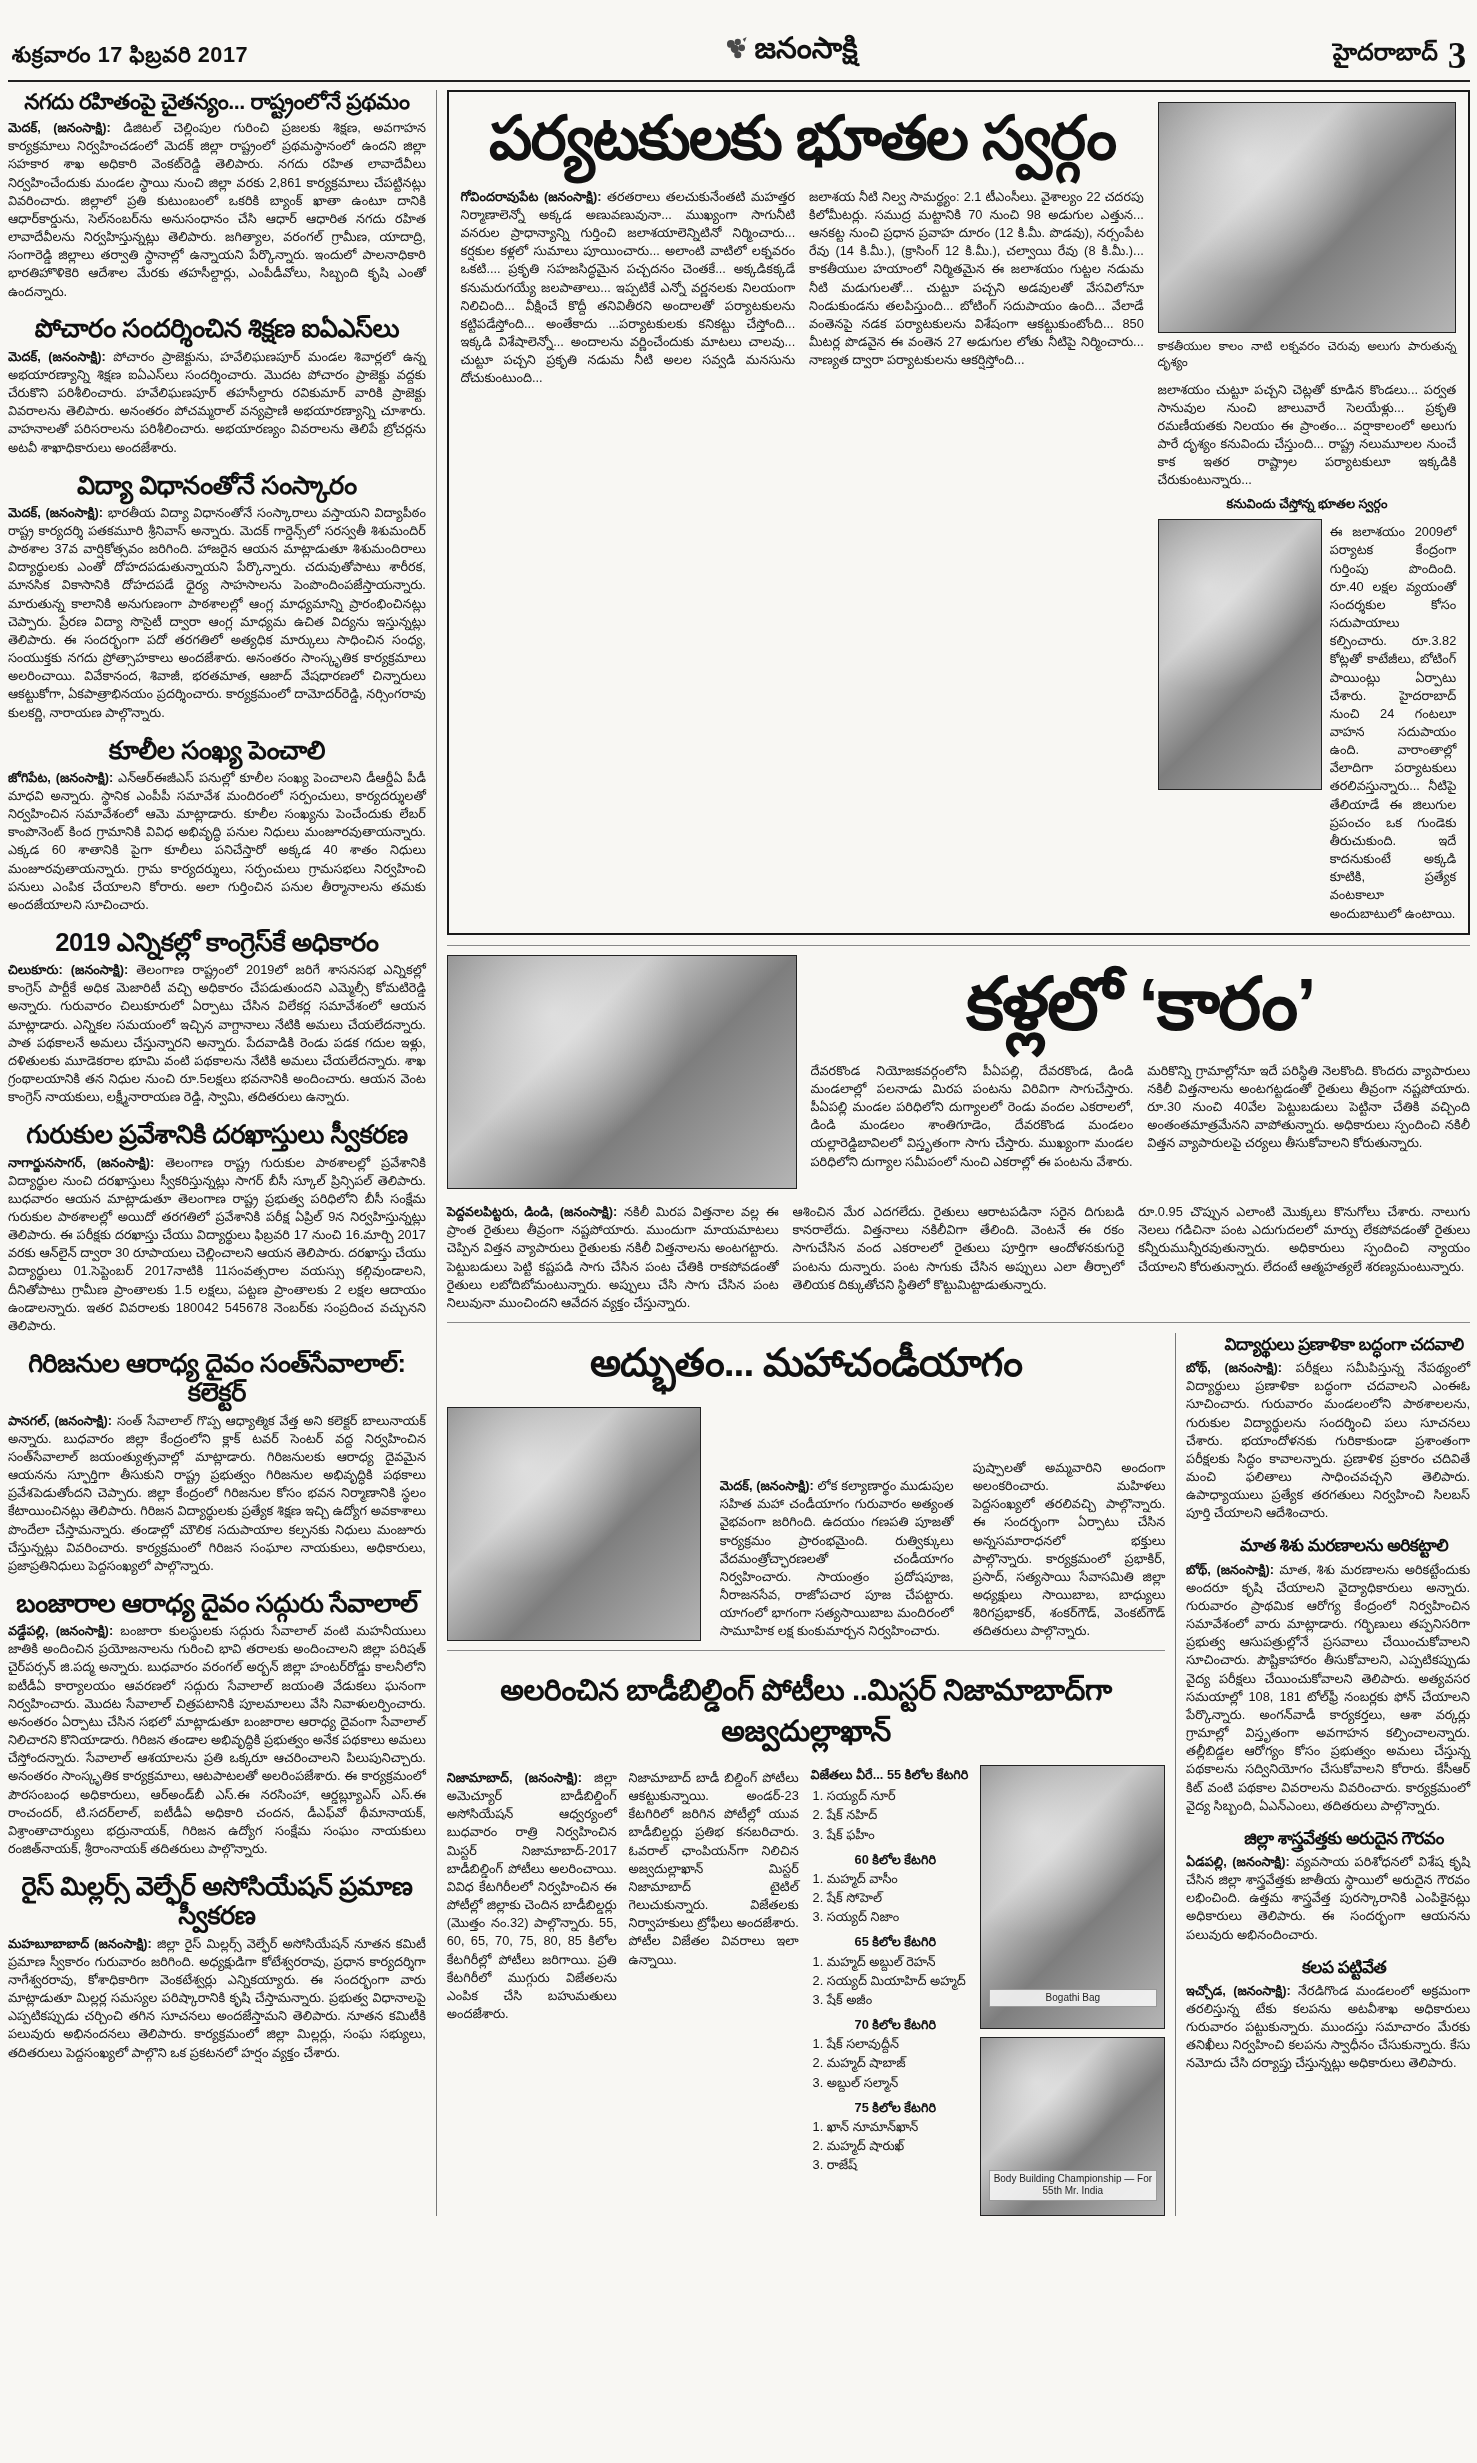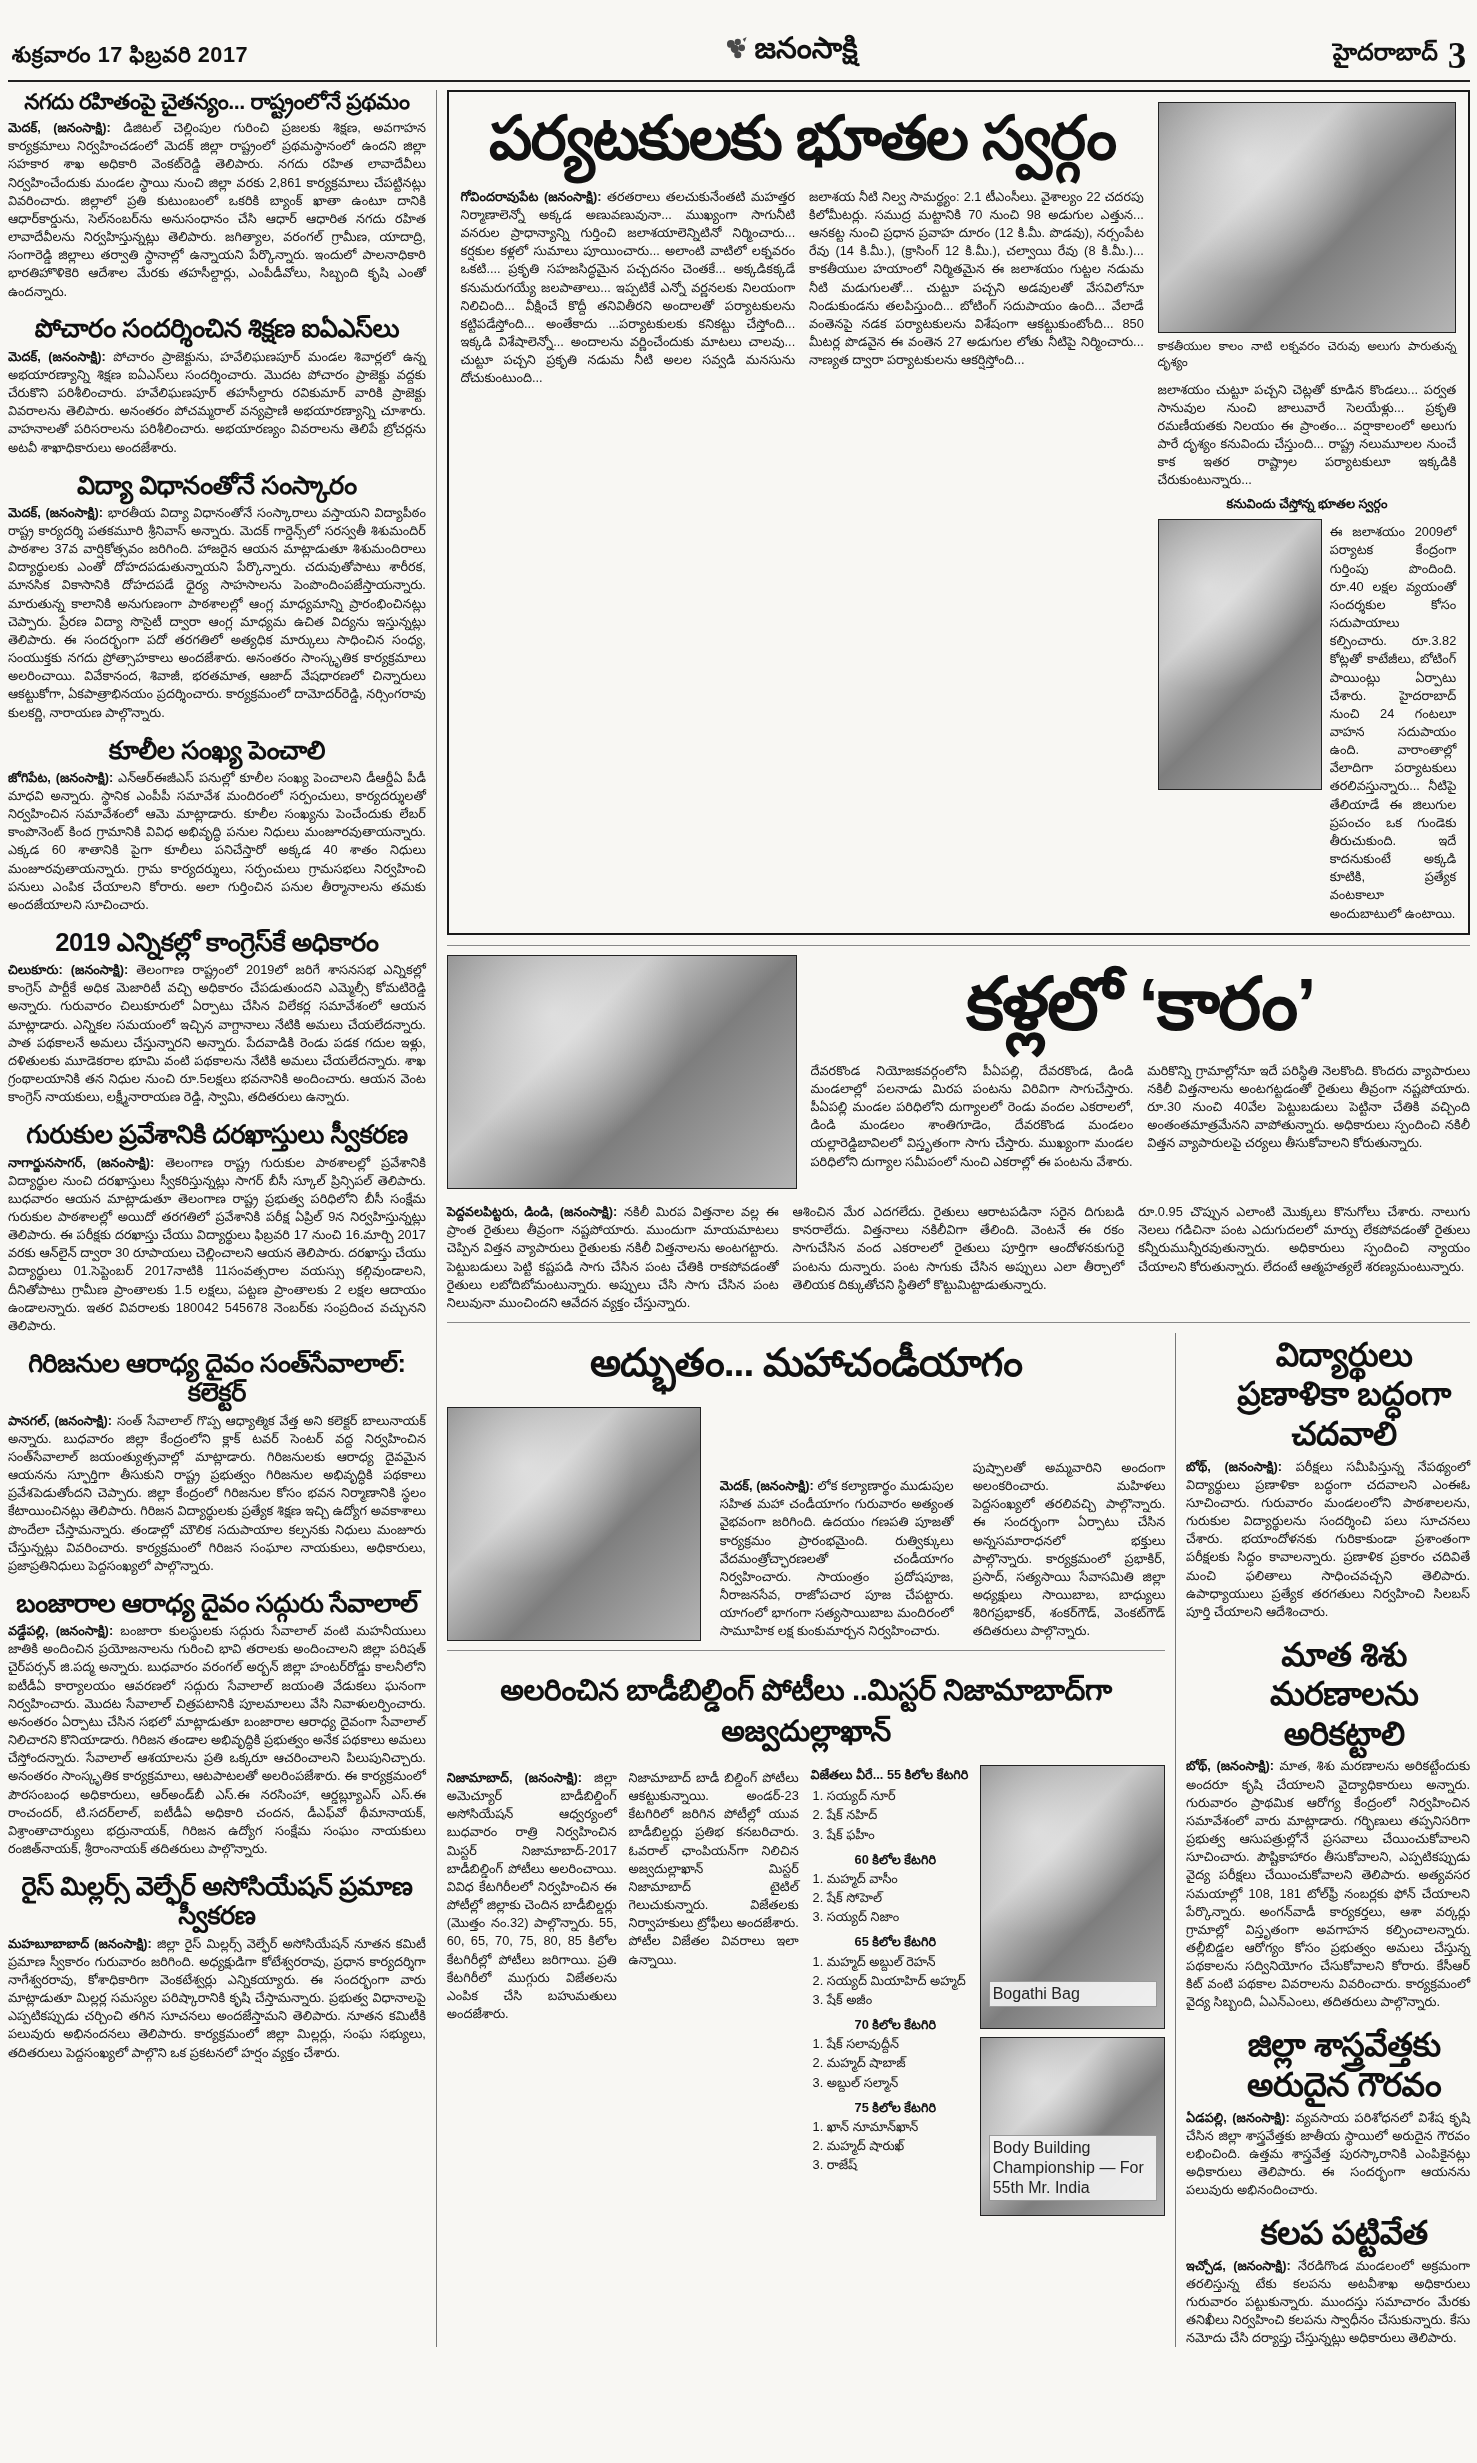--- a/index.html
+++ b/index.html
@@ -39,21 +39,21 @@
   .photo { background:
       radial-gradient(circle at 30% 25%, rgba(255,255,255,.5), rgba(255,255,255,0) 45%),
       linear-gradient(135deg,#8f8f8f 0%, #c9c9c9 35%, #7e7e7e 60%, #b5b5b5 100%);
     border:1px solid #222; position:relative; overflow:hidden; }
   .caption { font-size:11.8px; line-height:1.35; text-align:justify; }
   .cap-bold { font-weight:bold; font-size:12.8px; text-align:center; }
   .ph-dam { height:231px; }
   .bridge-row { display:flex; gap:7.9px; }
   .ph-bridge { width:55%; height:271px; flex:none; }
   .banner { position:absolute; left:4%; right:4%; bottom:8%; background:rgba(250,250,250,.85);
-    color:#222; font-size:16px; line-height:1.25; padding:2px 3px; border:1px solid #999; }
+    color:#222; font-size:10px; line-height:1.25; text-align:center; padding:2px 3px; border:1px solid #999; }
 
   
   .section-rule { border-top:1px solid #888; margin:9.9px 0; }
   .karam-top { display:flex; gap:13.8px; }
   .ph-chili { width:350px; height:234px; flex:none; }
   .karam-right { flex:1; min-width:0; }
   .mega2 { font-size:73px; font-weight:800; text-align:center; letter-spacing:-2px; line-height:1; padding:11.8px 0 17.7px 0; }
   .cols3 { display:flex; gap:13.8px; margin-top:9.9px; }
   .cols3 > * { flex:1; min-width:0; }
 
@@ -69,21 +69,21 @@
   .bb-row { display:flex; gap:11.8px; }
   .bb-row .t { flex:1 1 28%; min-width:0; }
   .winners { flex:0 0 158px; font-size:12.8px; line-height:1.5; }
   .winners .w-title { font-weight:bold; margin-bottom:2px; }
   .w-cat { font-weight:bold; margin-top:5.9px;margin-left:44px; }
   .w-item { padding-left:2px; }
   .bb-photos { flex:0 0 185px; display:flex; flex-direction:column; gap:7.9px; }
   .ph-bb1 { height:264px; }
   .ph-bb2 { height:179px; }
 
-  .h-side { font-size:33px; font-weight:800; text-align:center; line-height:1.2; margin-top:13.8px; letter-spacing:-0.5px;margin-left:32px; }
+  .h-side { font-size:17px; font-weight:800; text-align:center; line-height:1.2; margin-top:13.8px; letter-spacing:-0.5px;margin-left:32px; }
   .right-col .sa:first-child .h-side { margin-top:2px; }
 </style>
 </head>
 <body>
 
 <div class="page">
 
   <header class="masthead-bar">
     <div class="m-date">శుక్రవారం 17 ఫిబ్రవరి 2017</div>
     <div class="m-center">

